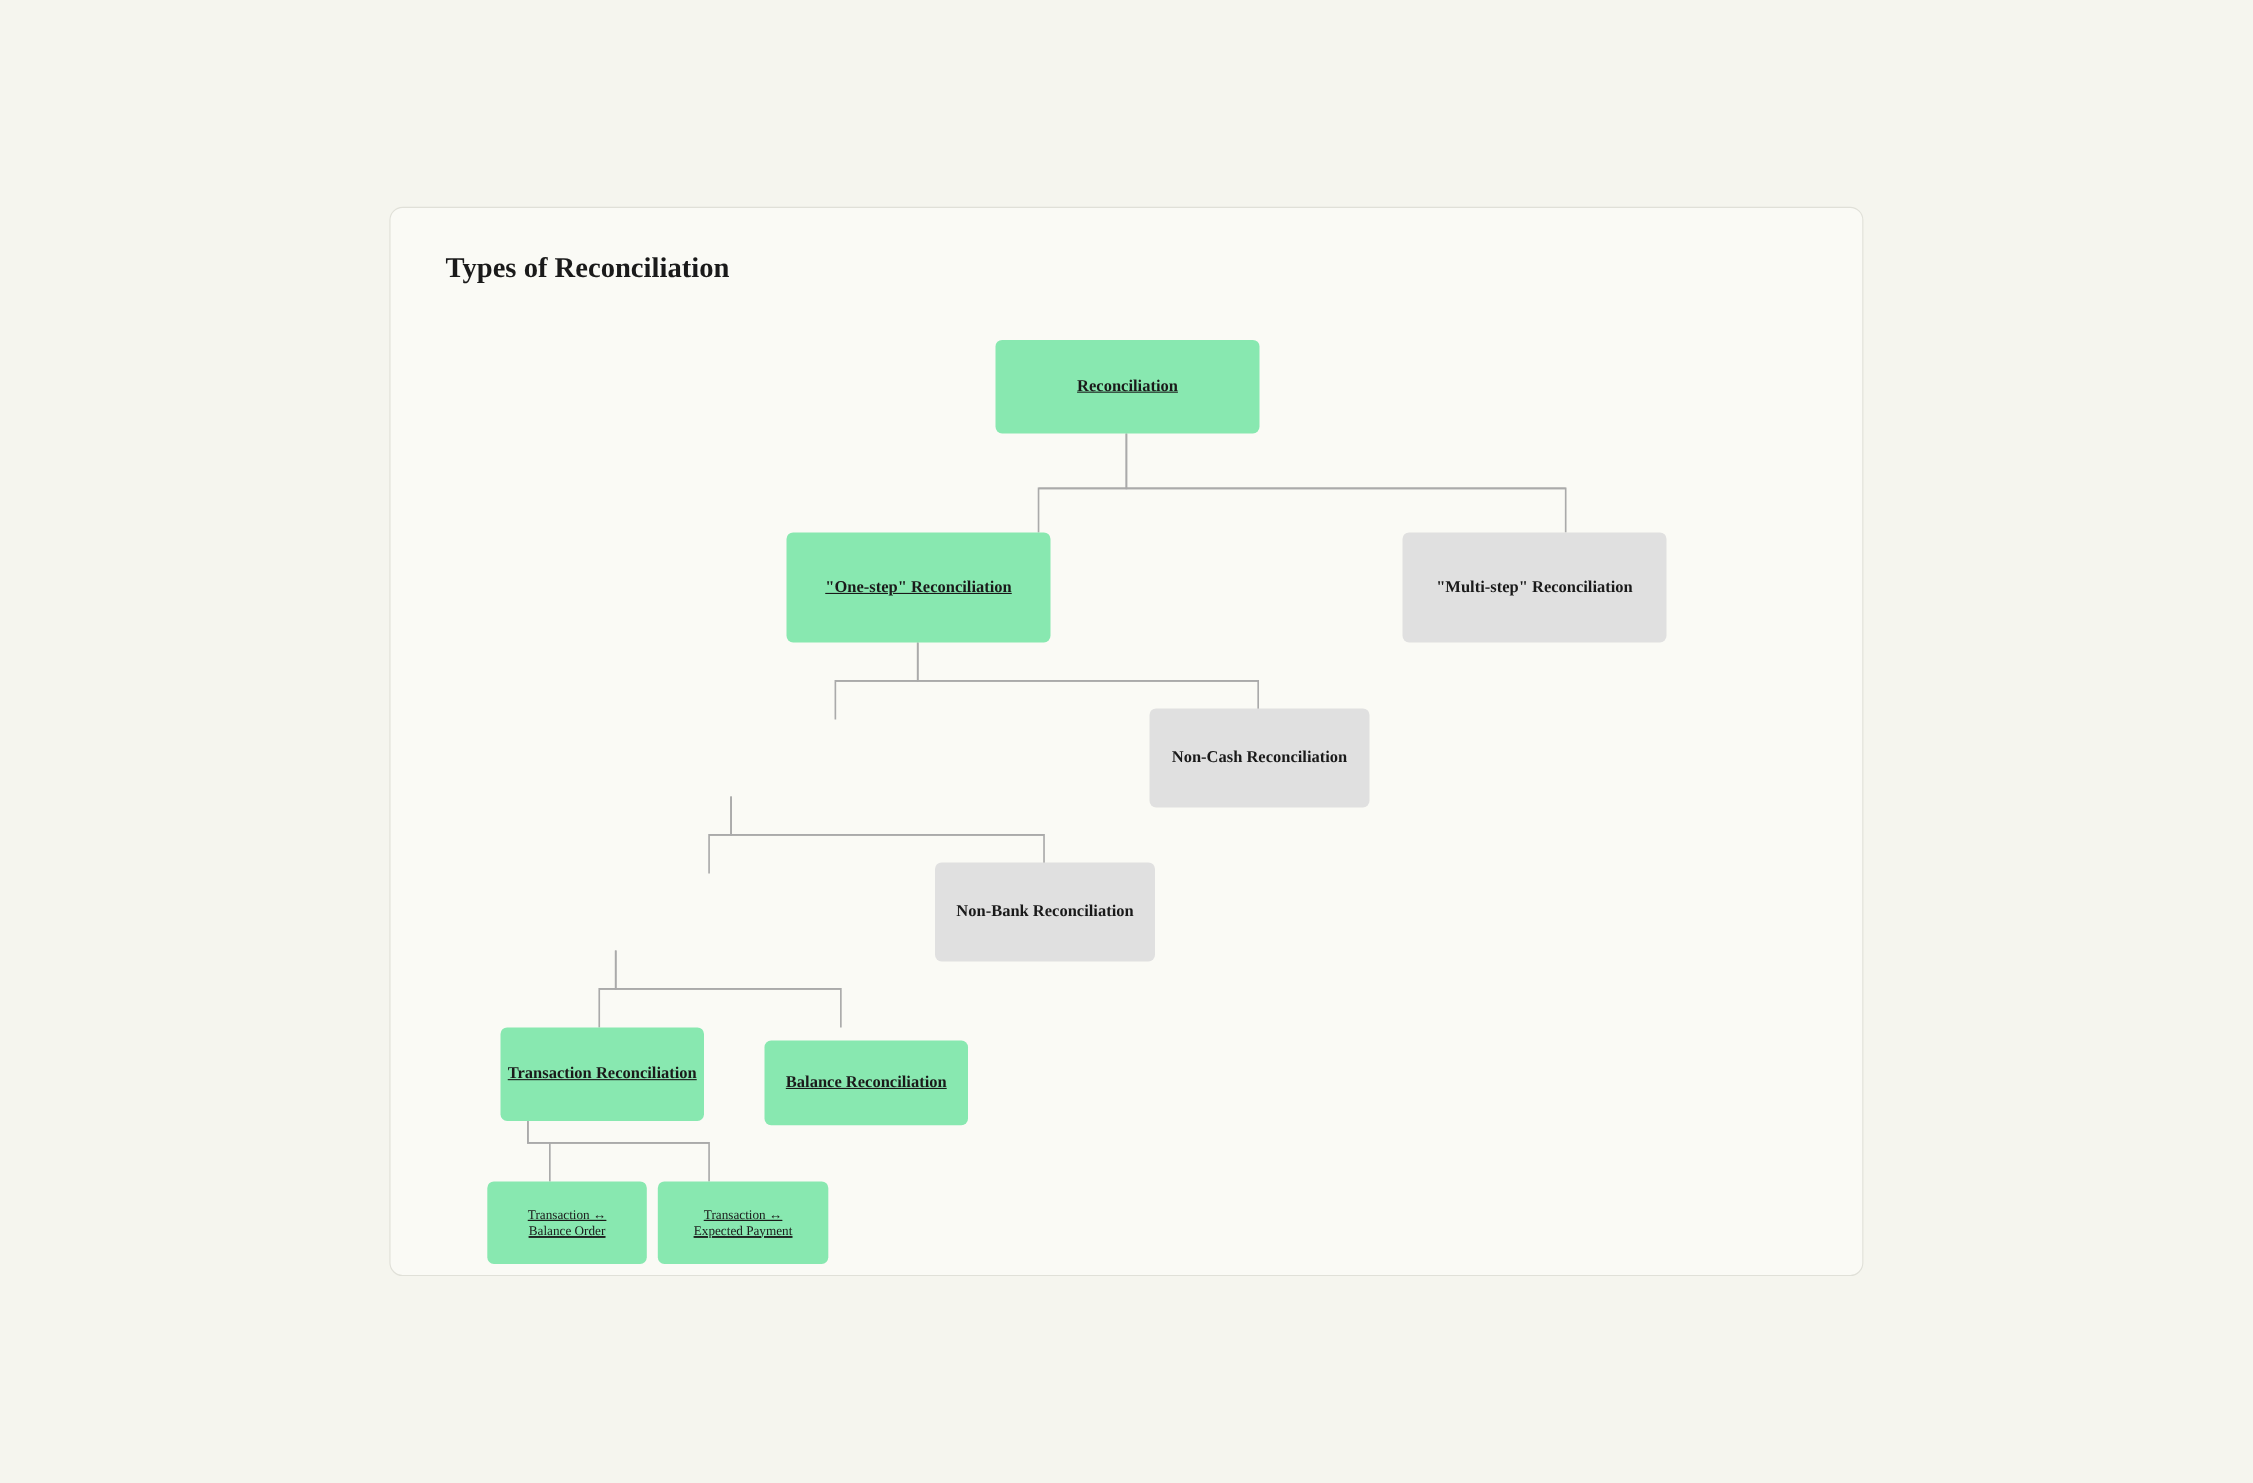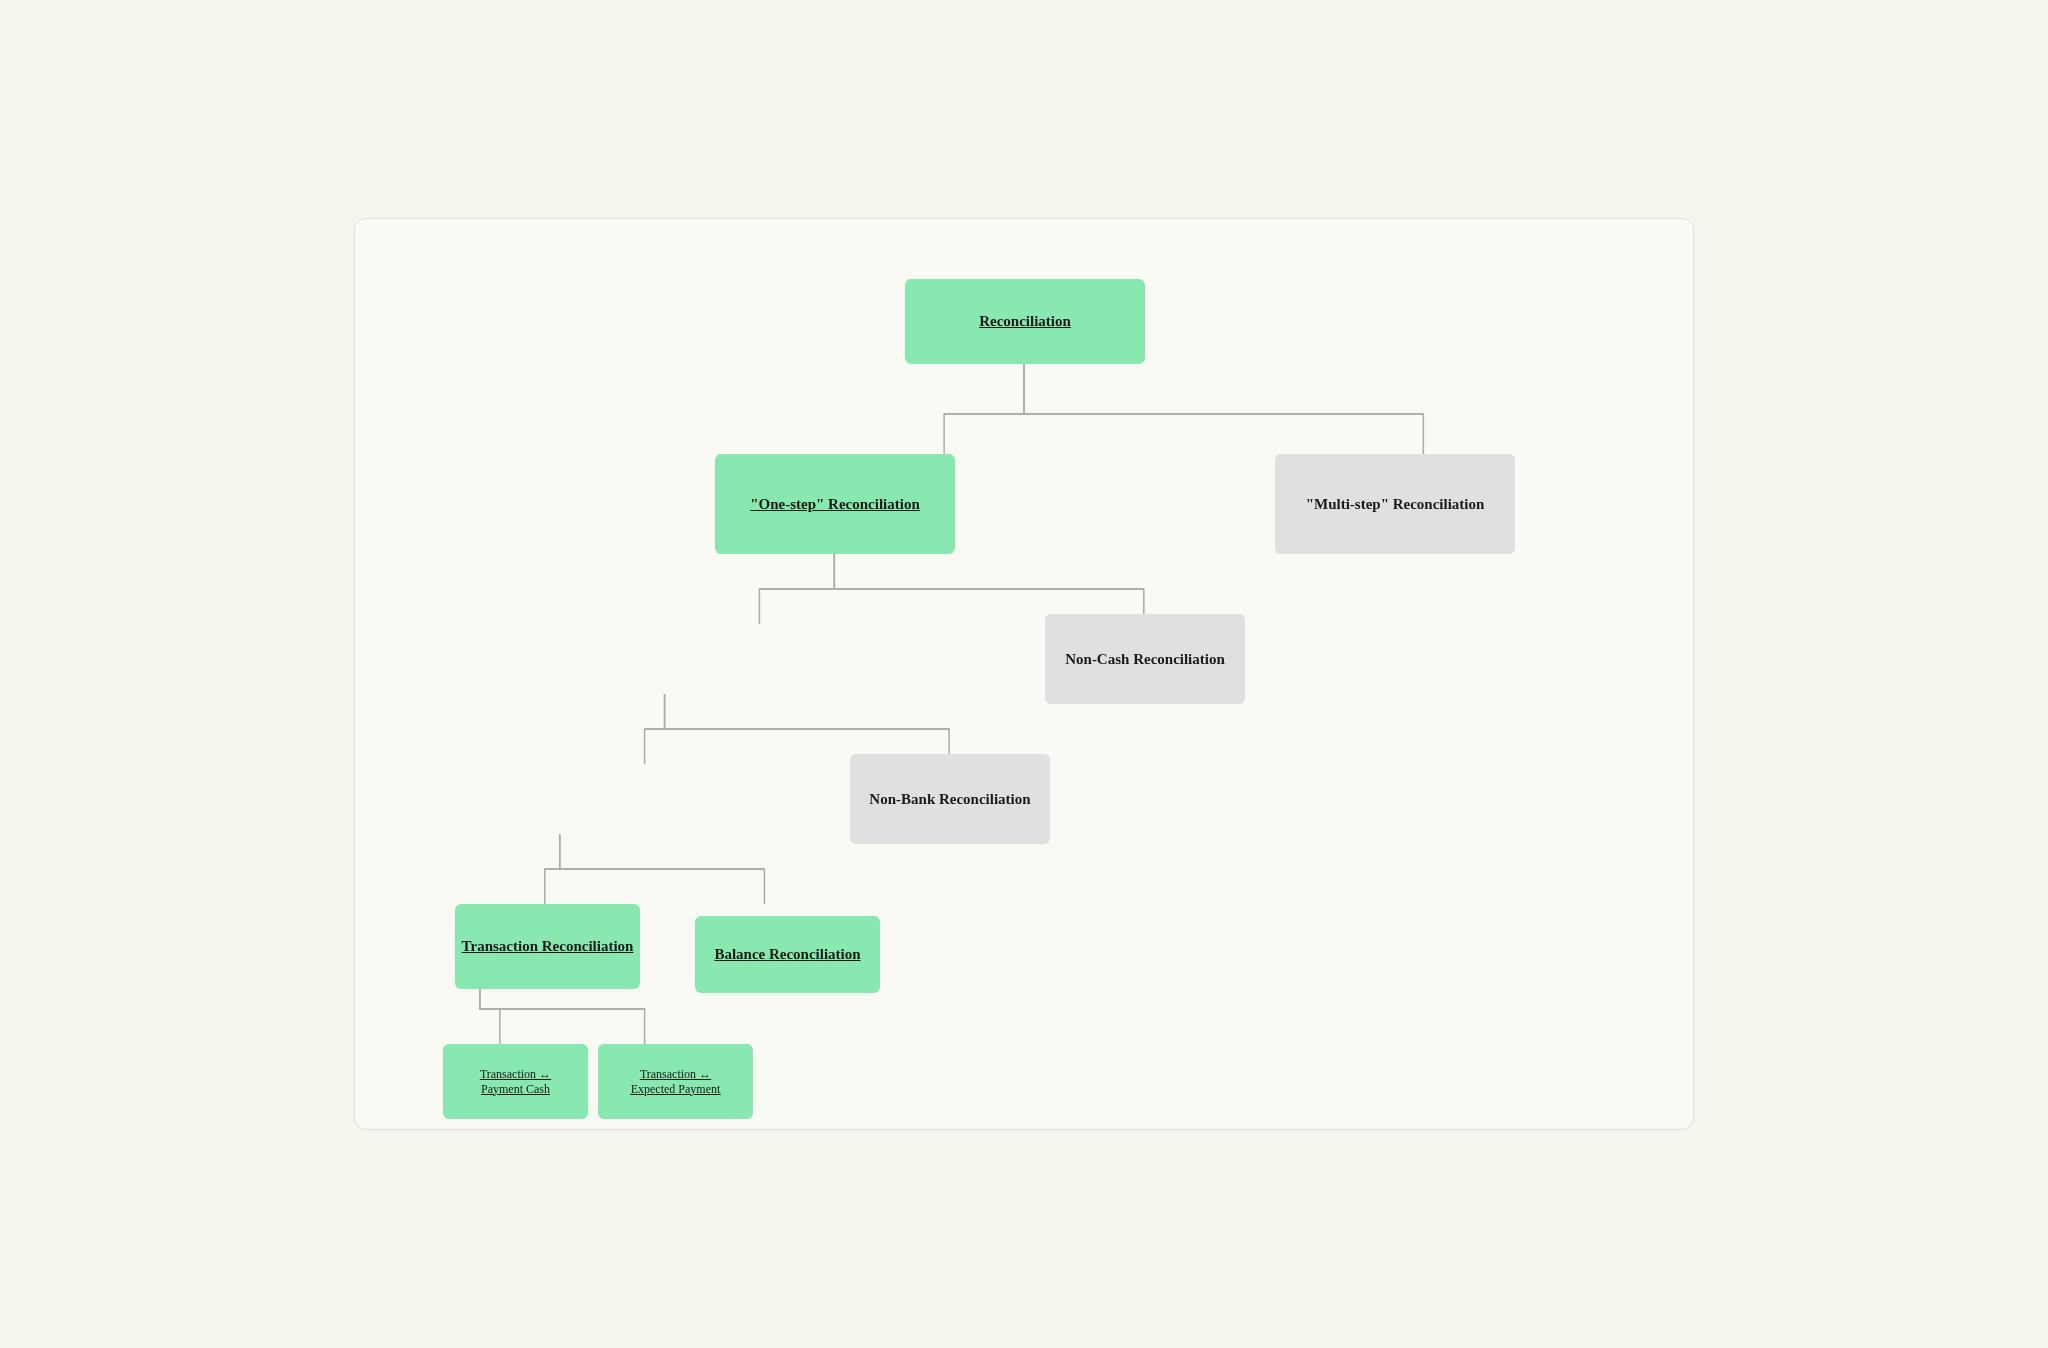--- a/index.html
+++ b/index.html
@@ -72,20 +72,21 @@
       font-weight: 500;
     }
     .node-small span {
       text-decoration: underline;
     }
   </style>
 </head>
 <body>
 
 <div class="card">
+  <div class="page-title">Types of Reconciliation</div>
 
   <div class="diagram">
 
     <svg class="connectors" viewBox="0 0 1240 820" preserveAspectRatio="none">
 
       <path class="connector-line" d="M 620 105 L 620 155 L 540 155 L 540 195"></path>
 
       <path class="connector-line" d="M 620 105 L 620 155 L 1020 155 L 1020 195"></path>
 
       <path class="connector-line" d="M 540 155 L 1020 155"></path>
@@ -135,21 +136,21 @@
 
     <div class="node node-green" style="left: 50px; top: 645px; width: 185px; height: 85px;">
       <span>Transaction Reconciliation</span>
     </div>
 
     <div class="node node-green" style="left: 290px; top: 645px; width: 185px; height: 77px; margin-top: 12px;">
       <span>Balance Reconciliation</span>
     </div>
 
     <div class="node node-green node-small" style="left: 38px; top: 785px; width: 145px; height: 75px; font-weight: 500; font-size: 12px;">
-      <span>Transaction ↔<br><span style="text-decoration:underline;">Payment Cash</span></span>
+      <span>Transaction ↔<br><span style="text-decoration:underline;">Balance Order</span></span>
     </div>
 
     <div class="node node-green node-small" style="left: 193px; top: 785px; width: 155px; height: 75px; font-weight: 500; font-size: 12px;">
       <span>Transaction ↔<br><span style="text-decoration:underline;">Expected Payment</span></span>
     </div>
 
   </div>
 </div>
 
 </body></html>

